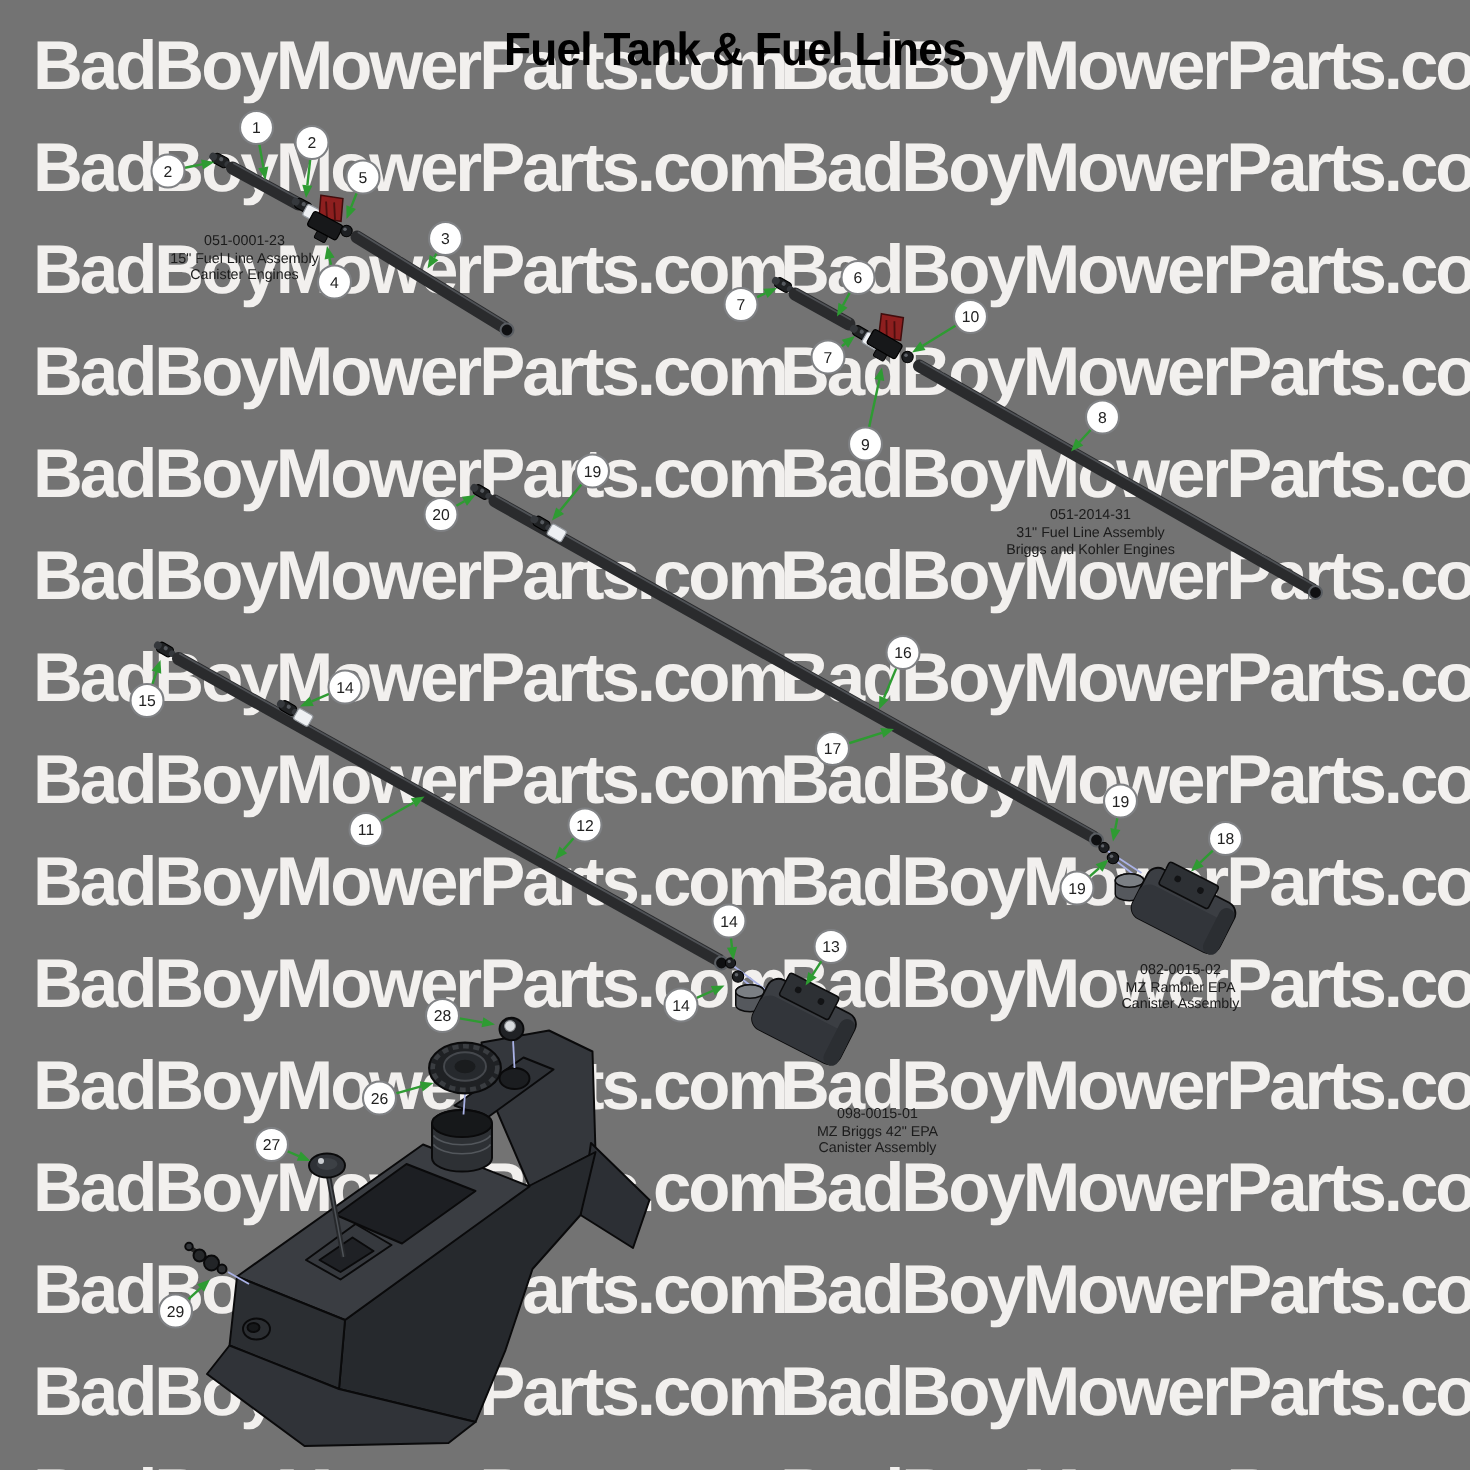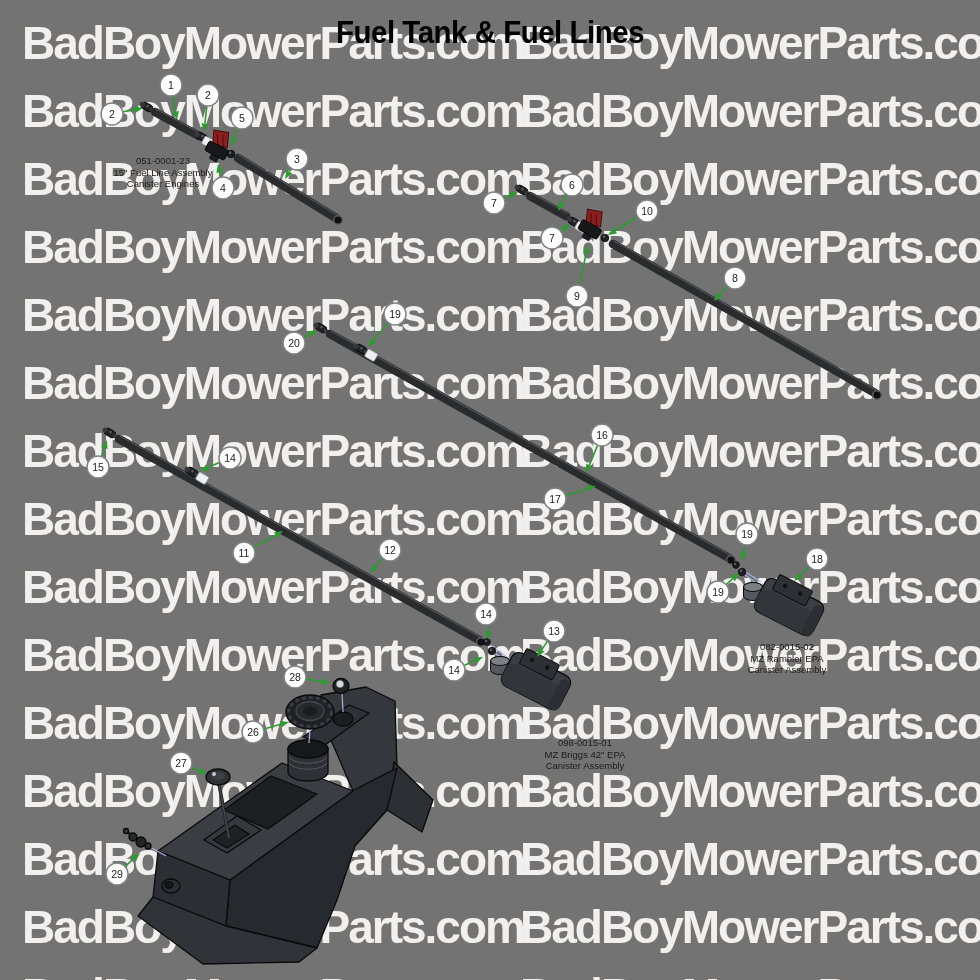--- a/index.html
+++ b/index.html
@@ -390,20 +390,25 @@
       </g>
   </svg>
 
   <div class="page-title">Fuel Tank &amp; Fuel Lines</div>
 
   <div class="part-label" style="left:163px;top:155px">
     <span>051-0001-23</span>
     <span>15" Fuel Line Assembly</span>
     <span>Canister Engines</span>
   </div>
+  <div class="part-label" style="left:727px;top:338px">
+    <span>051-2014-31</span>
+    <span>31" Fuel Line Assembly</span>
+    <span>Briggs and Kohler Engines</span>
+  </div>
   <div class="part-label" style="left:787px;top:641px">
     <span>082-0015-02</span>
     <span>MZ Rambler EPA</span>
     <span>Canister Assembly</span>
   </div>
   <div class="part-label" style="left:585px;top:737px">
     <span>098-0015-01</span>
     <span>MZ Briggs 42" EPA</span>
     <span>Canister Assembly</span>
   </div>

